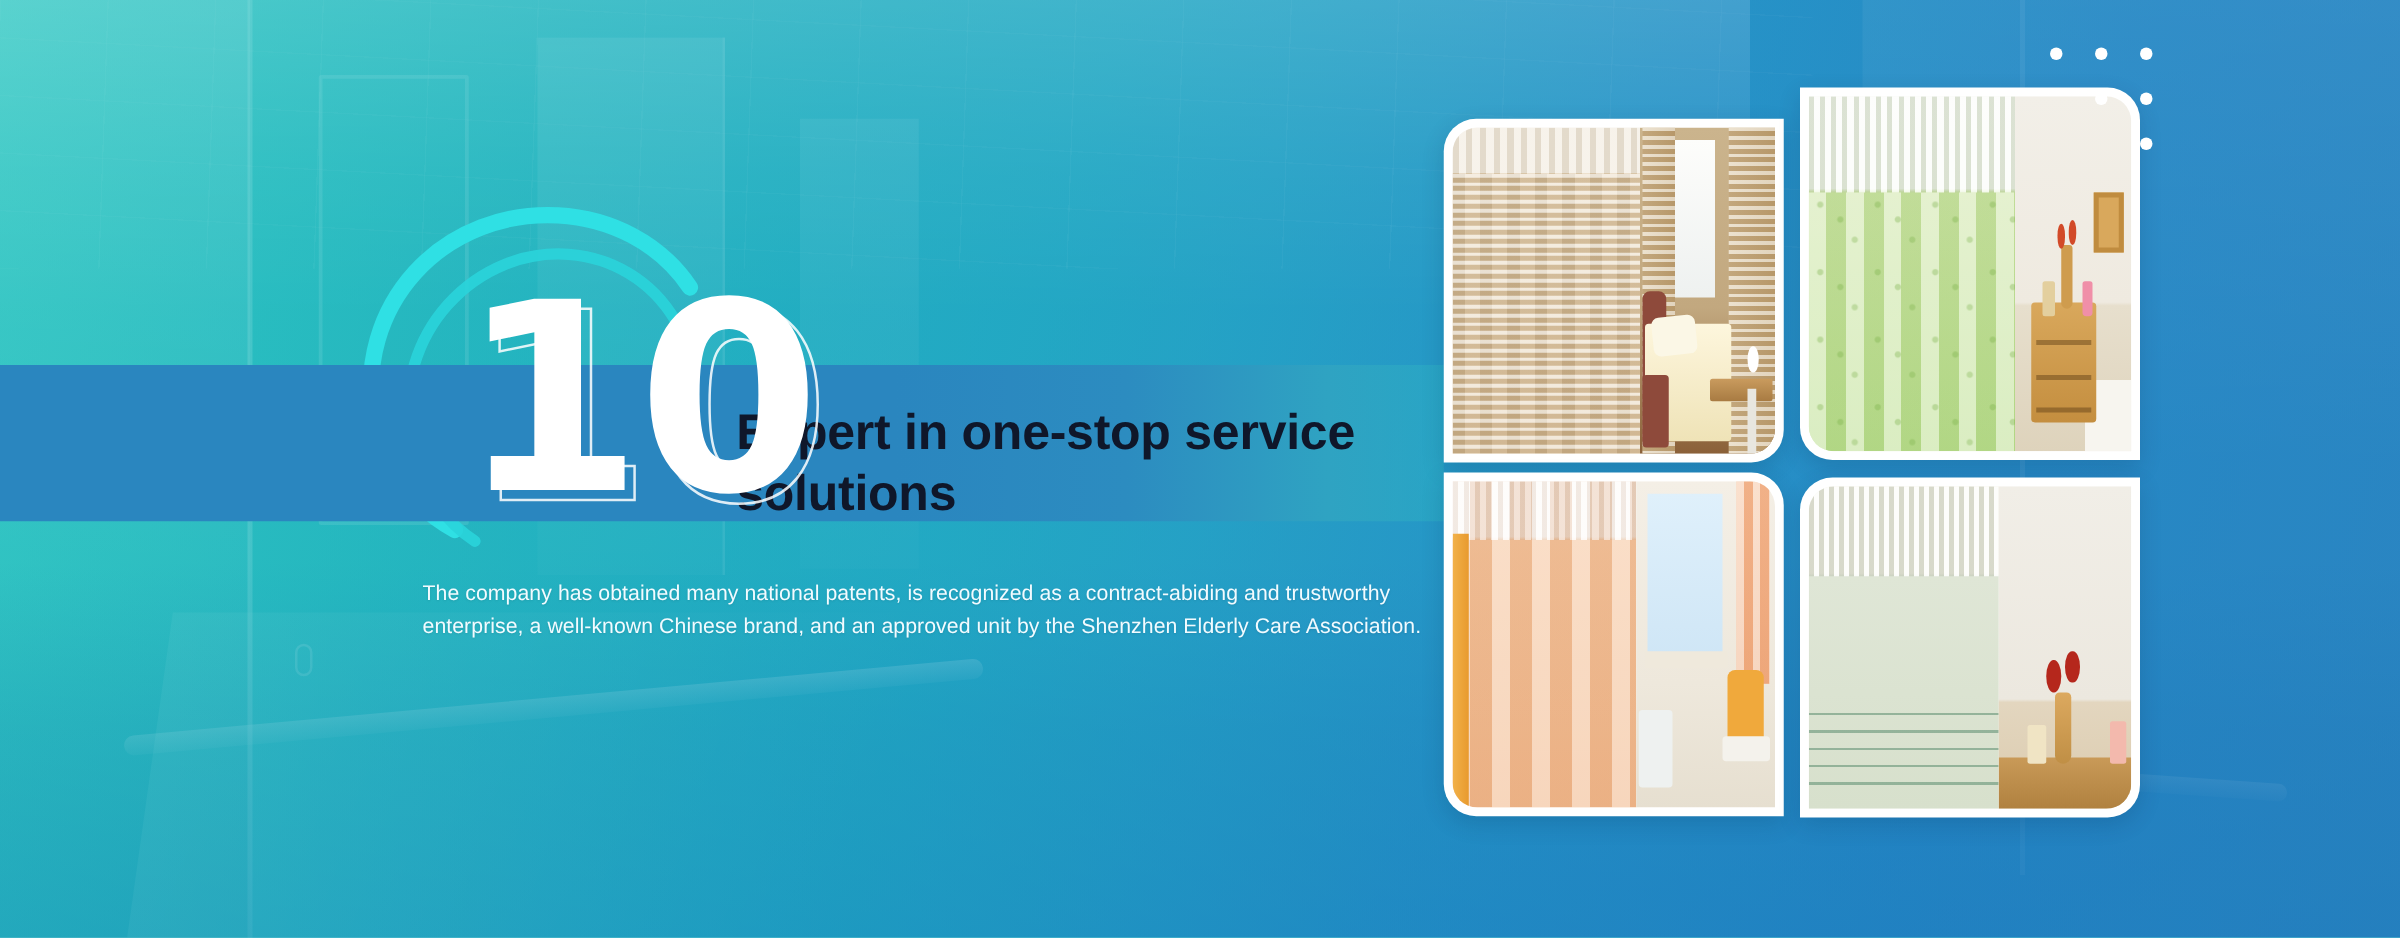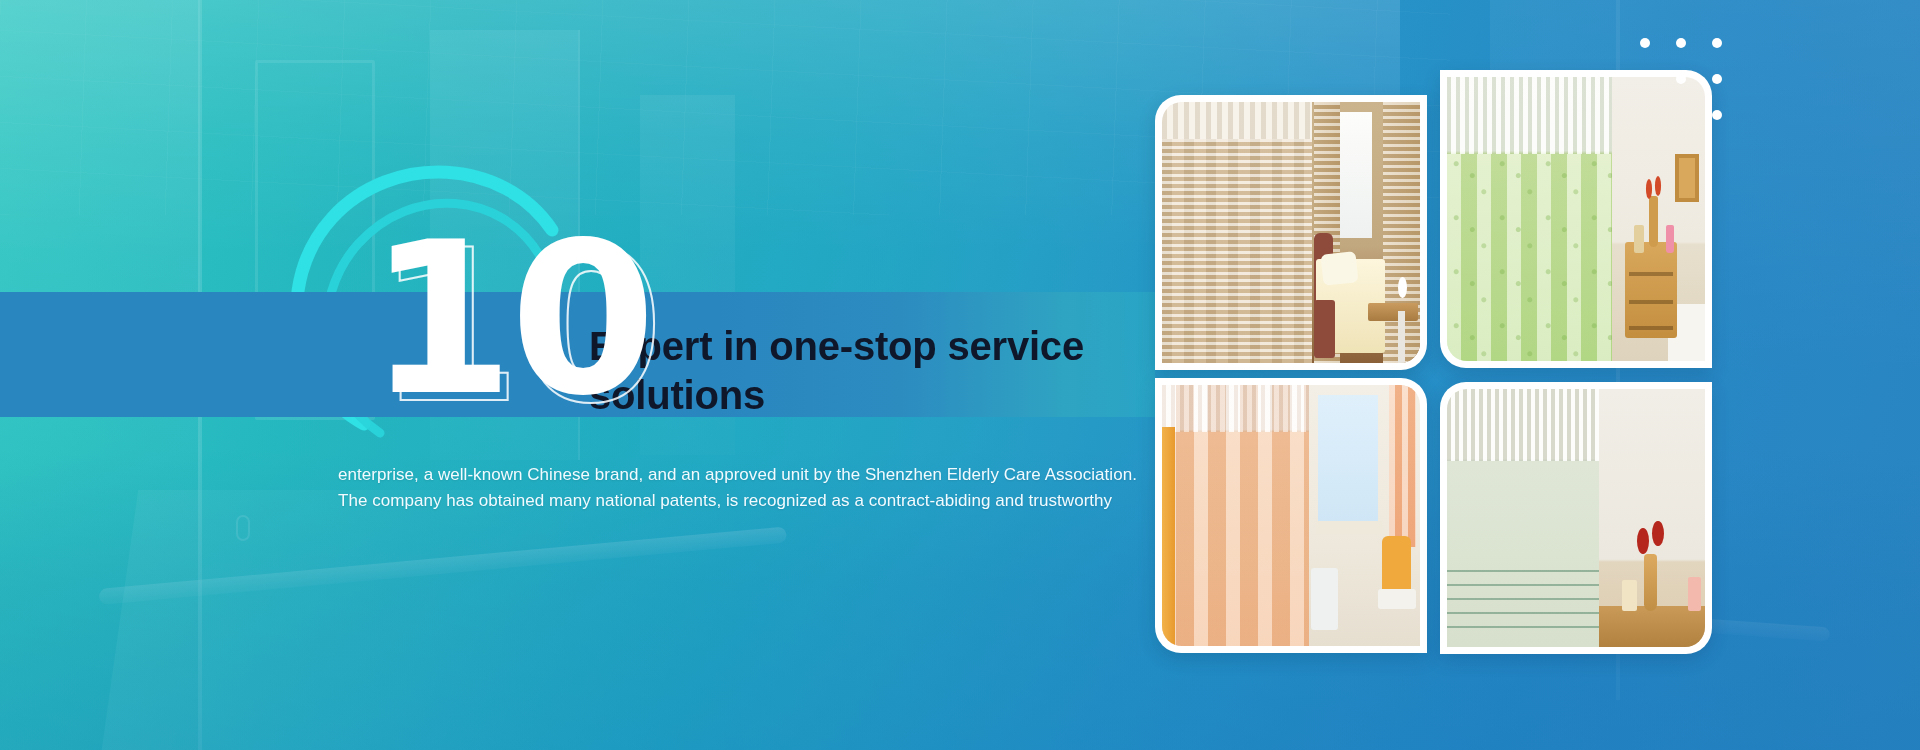--- a/index.html
+++ b/index.html
@@ -291,22 +291,22 @@
     <div class="ten ten-outline">10</div>
     <div class="ten ten-solid">10</div>
 
 
     <div class="band"></div>
     <div class="headline">
       <div>Expert in one-stop service solutions</div>
     </div>
 
     <div class="para">
+      <div>The company has obtained many national patents, is recognized as a contract-abiding and trustworthy</div>
       <div>enterprise, a well-known Chinese brand, and an approved unit by the Shenzhen Elderly Care Association.</div>
-      <div>The company has obtained many national patents, is recognized as a contract-abiding and trustworthy</div>
     </div>
   </div>
 
   <div class="gallery">
 
     <div class="card card-a">
       <div class="card-inner">
         <div class="ph">
           <div class="ph-curtain a-curtain"></div>
           <div class="ph-room a-room">

